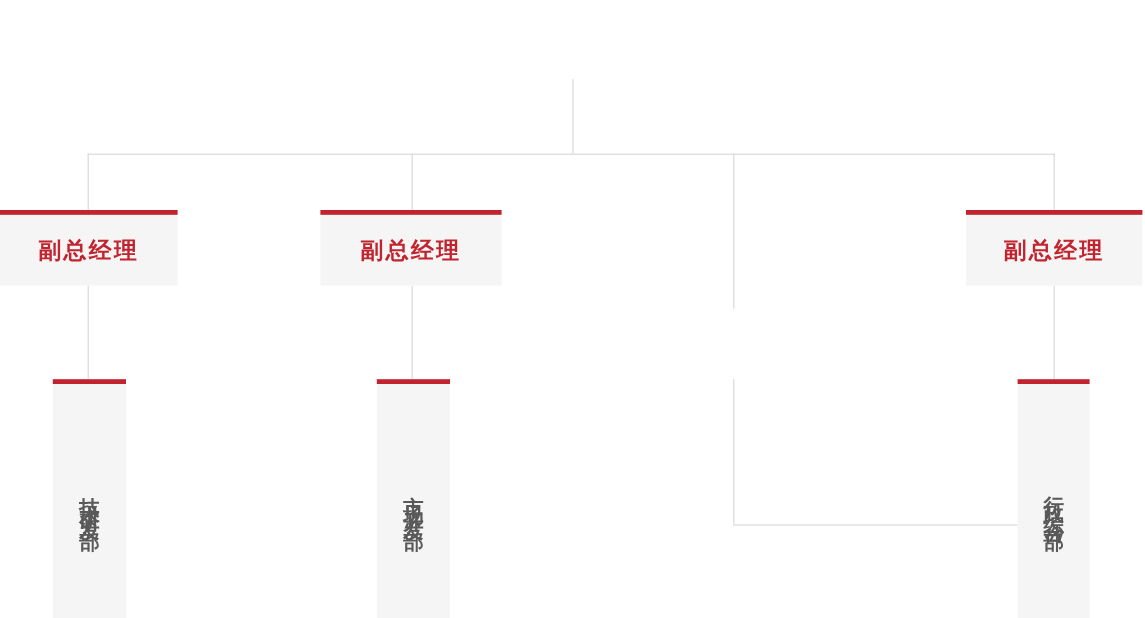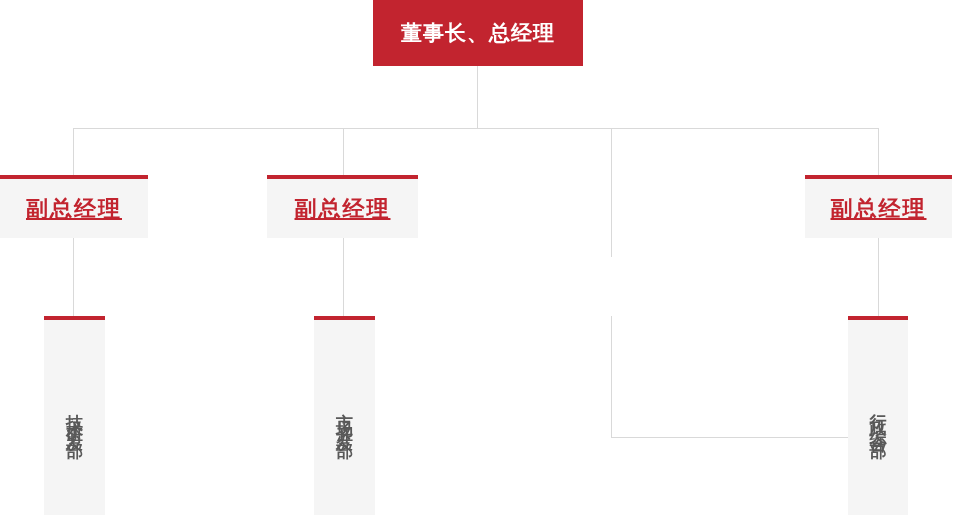--- a/index.html
+++ b/index.html
@@ -38,24 +38,23 @@
     background: var(--accent_red);
     color: var(--root_text);
     font-size: 21px;
     font-weight: bold;
     letter-spacing: 1px;
   }
   .mgr-node {
     background: var(--box_bg);
     border-top: 4px solid var(--accent_red);
     color: var(--accent_red);
-    font-size: 22px;
+    font-size: 19px;
     font-weight: bold;
     letter-spacing: 2px;
-    text-decoration: underline;
   }
   .mgr-1 { left: 0;     top: 175px; width: 148px; height: 63px; }
   .mgr-2 { left: 267px; top: 175px; width: 151px; height: 63px; }
   .cfo   { left: 537px; top: 257px; width: 150px; height: 59px; }
   .mgr-3 { left: 805px; top: 175px; width: 147px; height: 63px; }
   .dept-node {
     background: var(--box_bg);
     border-top: 4px solid var(--accent_red);
     color: var(--dept_text);
     font-size: 17px;
@@ -94,23 +93,20 @@
   <div class="line c-drop-mgr1"></div>
   <div class="line c-drop-mgr2"></div>
   <div class="line c-drop-cfo"></div>
   <div class="line c-drop-mgr3"></div>
   <div class="line c-mgr1-dept1"></div>
   <div class="line c-mgr2-dept2"></div>
   <div class="line c-mgr3-dept3"></div>
   <div class="line c-cfo-drop"></div>
   <div class="line c-cfo-h"></div>
 
-  <div class="node root-node">
-    <span>董事长、总经理</span>
-  </div>
 
   <div class="node mgr-node mgr-1">
     <span>副总经理</span>
   </div>
   <div class="node mgr-node mgr-2">
     <span>副总经理</span>
   </div>
   <div class="node mgr-node mgr-3">
     <span>副总经理</span>
   </div>

